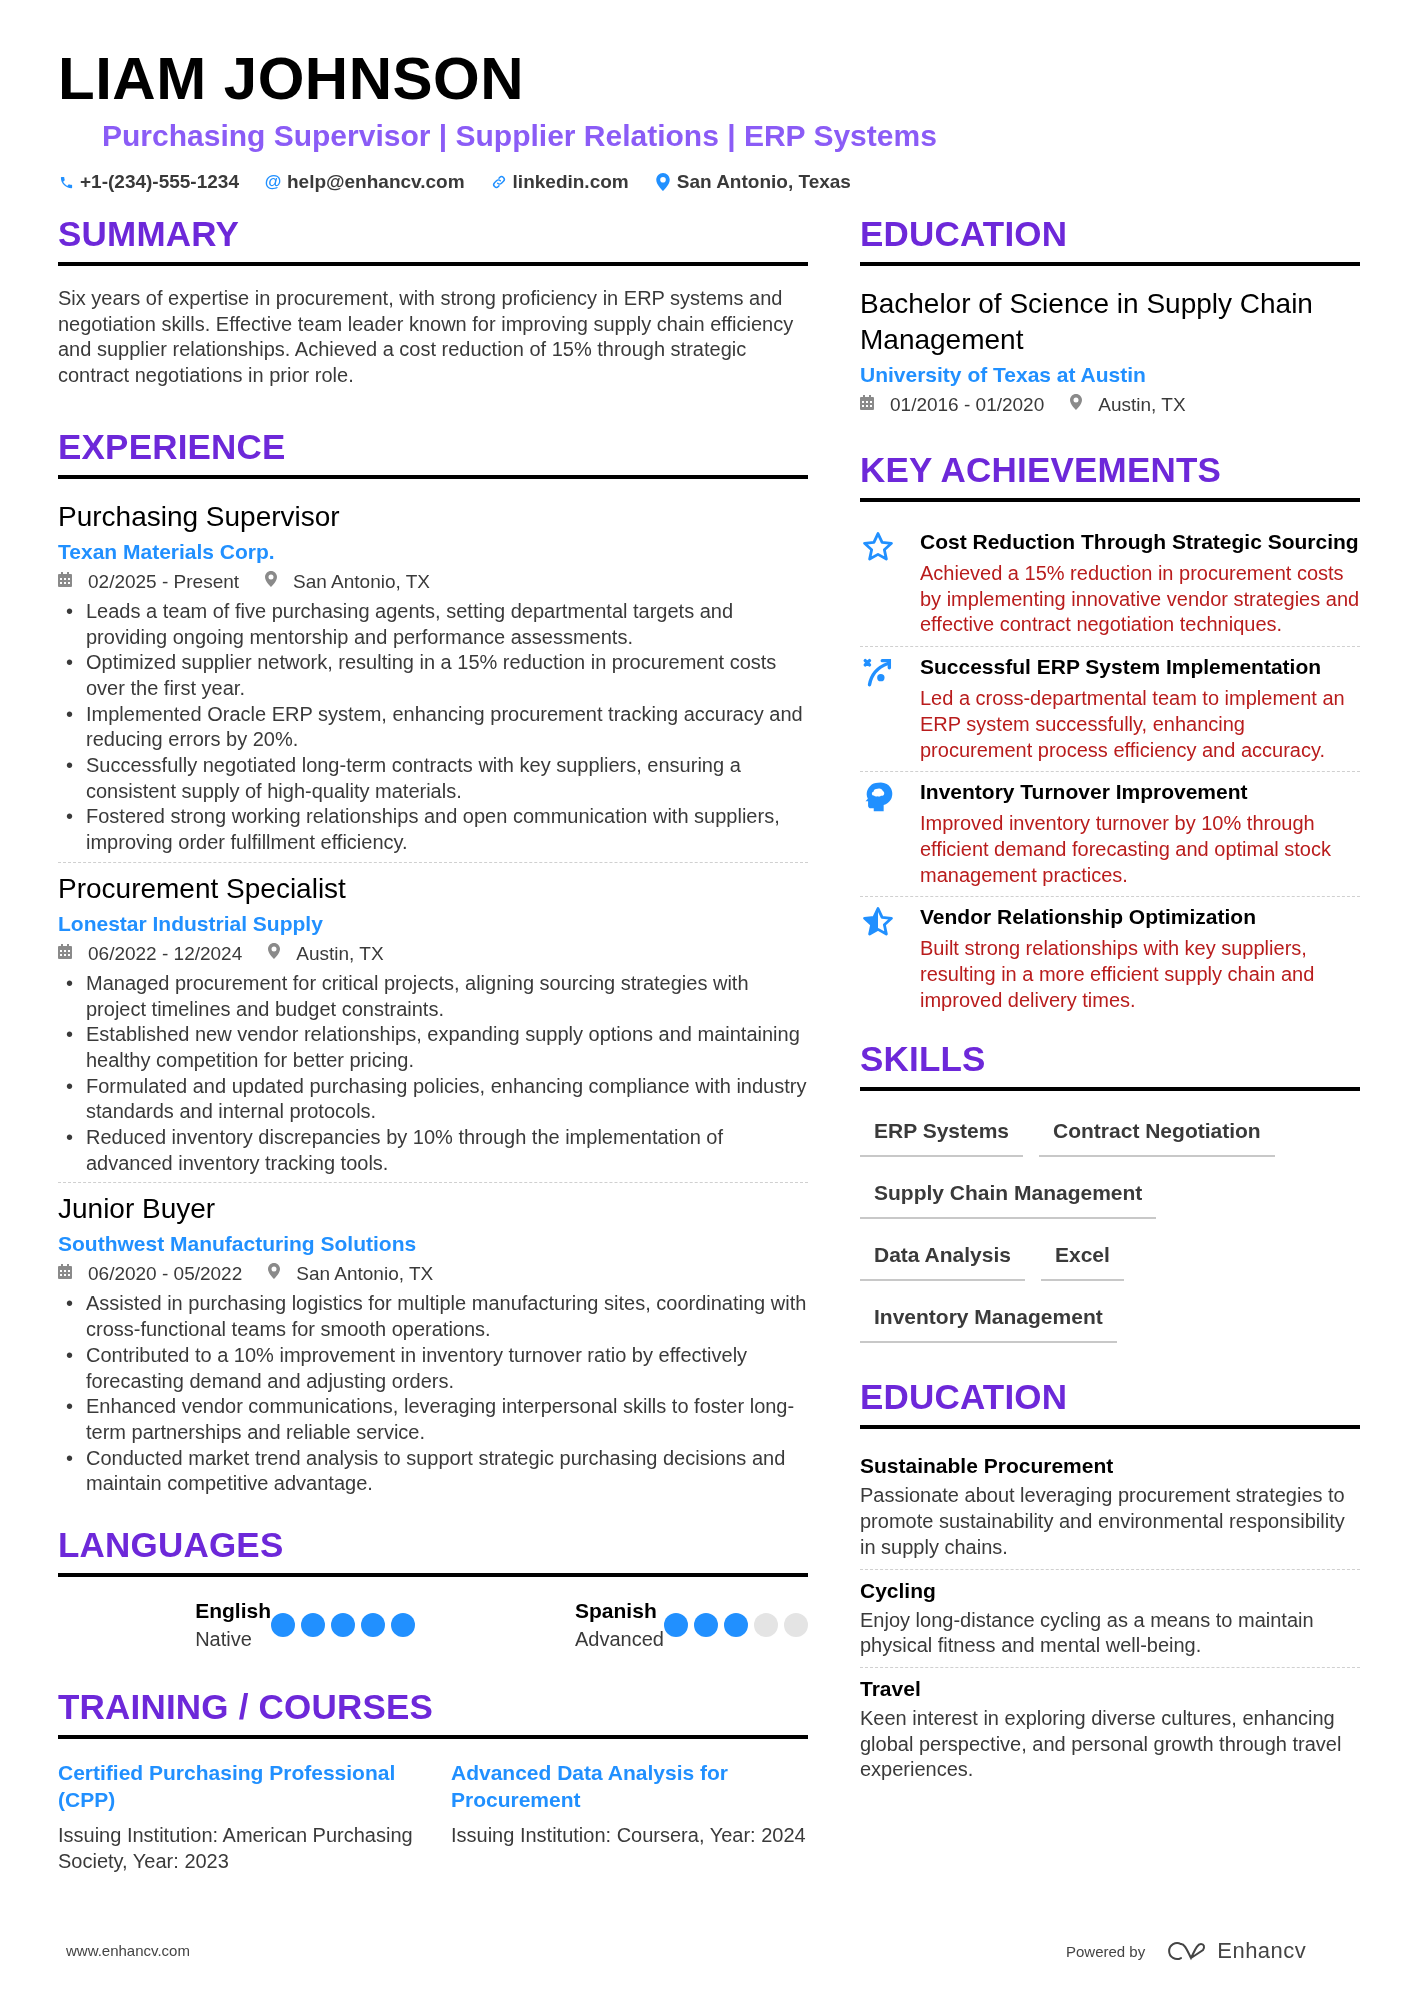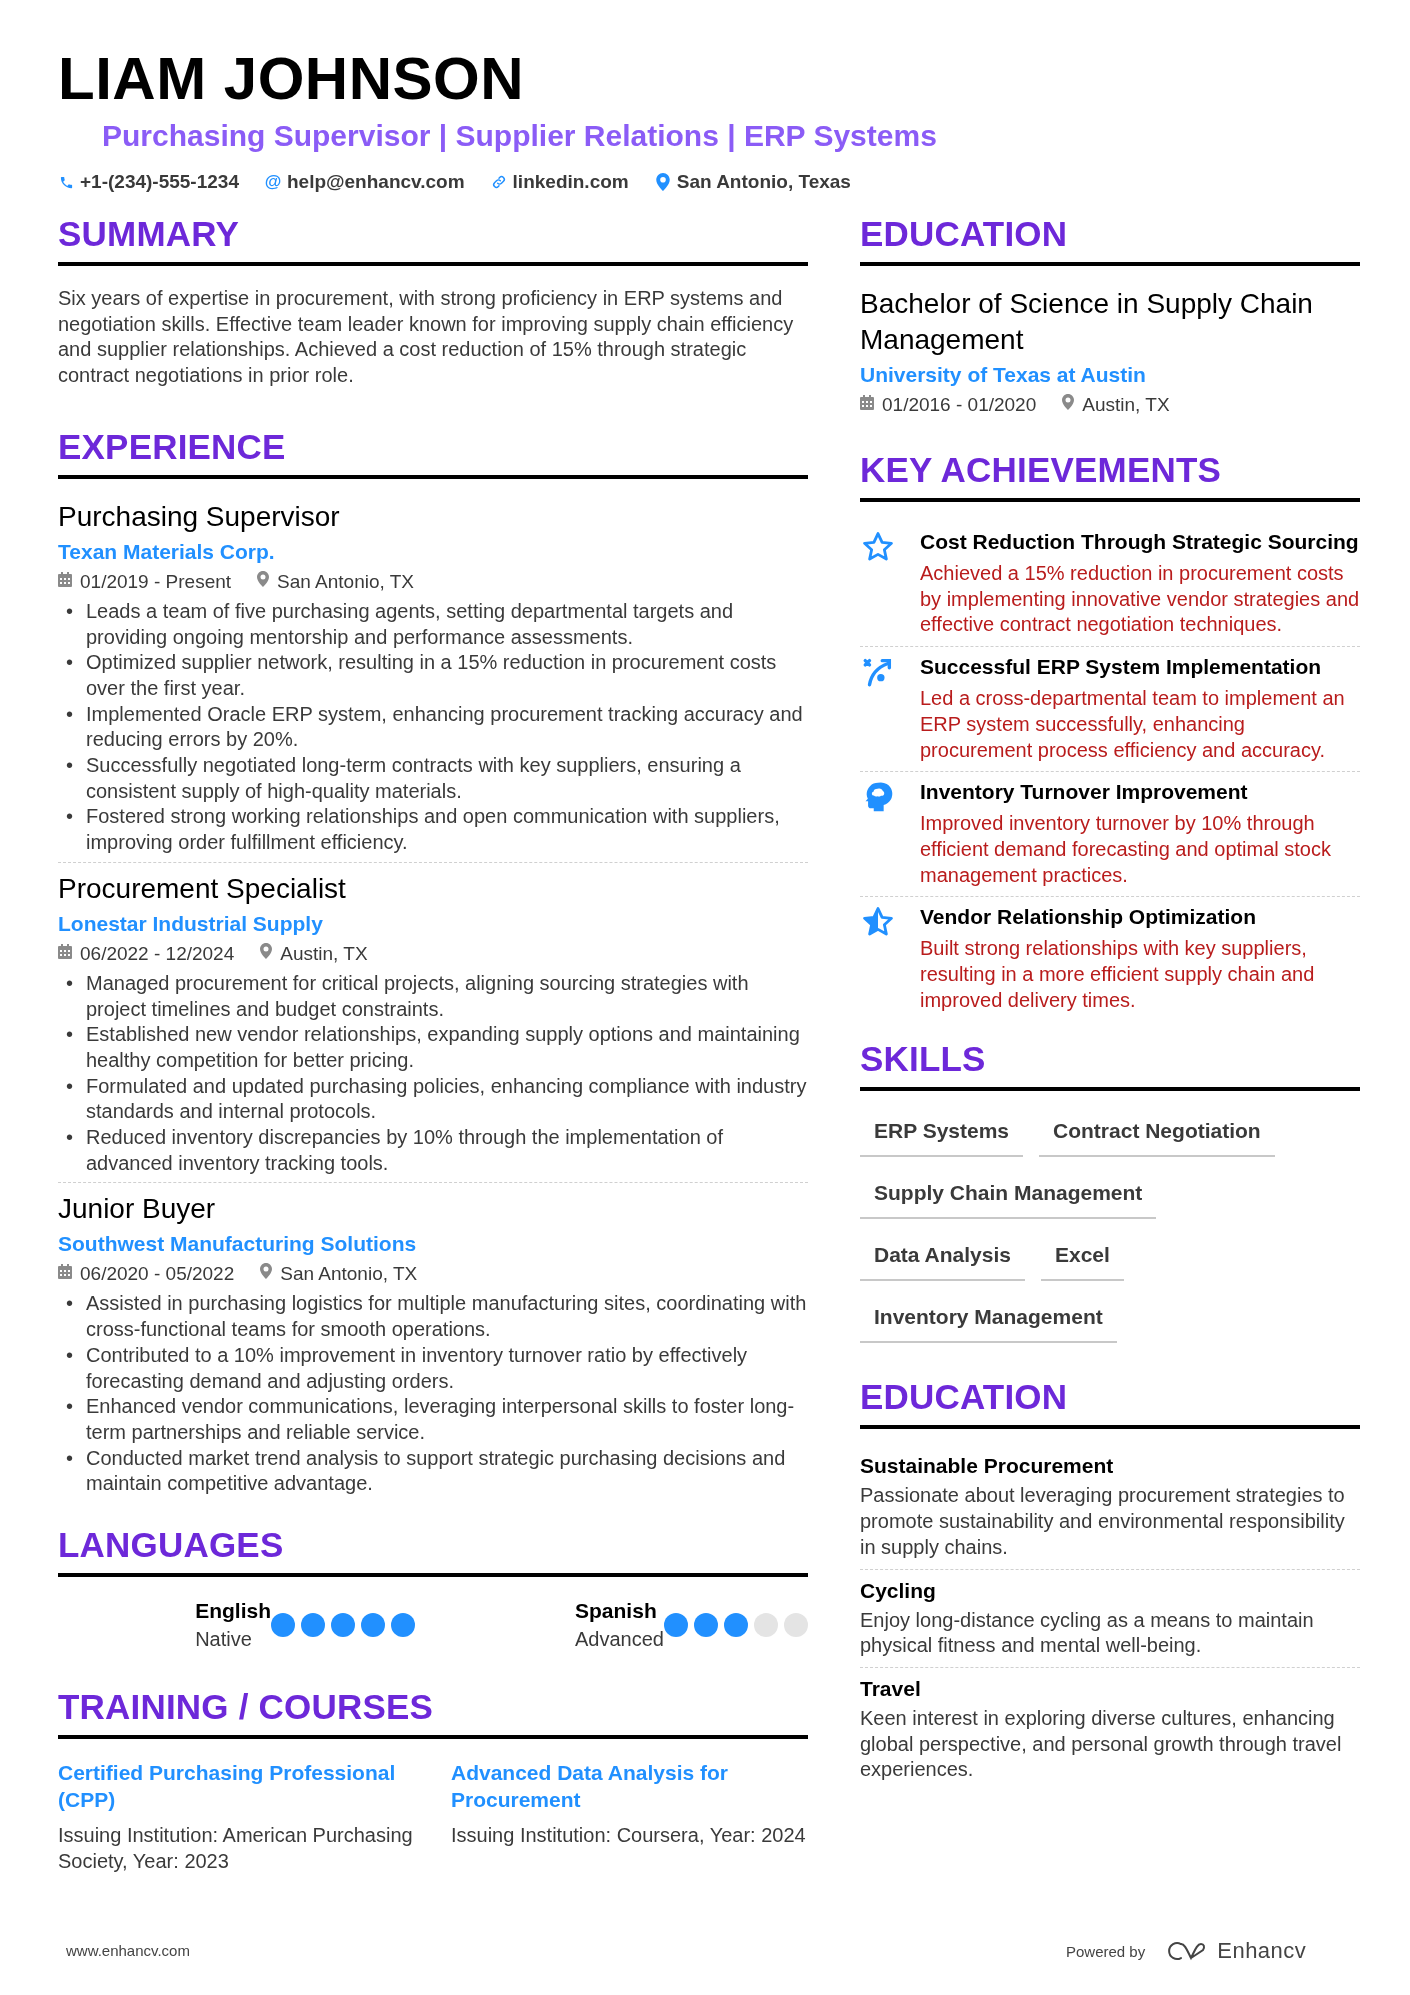--- a/index.html
+++ b/index.html
@@ -13,21 +13,21 @@
   .ic { color: #2190ff; font-size: 17px; display: inline-flex; width: 16px; justify-content: center; }
   .col-left { left: 58px; width: 750px; }
   .col-right { left: 860px; width: 500px; }
   .sec-title { font-size: 35px; font-weight: 700; color: #6d28d9; line-height: 40px; padding-bottom: 8px; border-bottom: 4px solid #000; margin-bottom: 20px; letter-spacing: 0.2px; }
   .body-text { font-size: 20px; line-height: 25.7px; color: #3a3a3a; }
   .job { padding-bottom: 6px; border-bottom: 1.5px dashed #d0d0d0; margin-bottom: 8px; }
   .job:last-child { border-bottom: none; }
   .job-title { font-size: 28px; color: #000; line-height: 36px; }
   .job-company { font-size: 21px; font-weight: 700; color: #2190ff; line-height: 30px; margin-top: 2px; }
   .meta { display: flex; align-items: center; gap: 26px; font-size: 19px; color: #3a3a3a; line-height: 30px; }
-  .meta span.item { display: flex; align-items: center; gap: 8px; }
+  .meta span.item { display: flex; align-items: center; gap: 16px; }
   .meta .mi { color: #8a8a8a; font-size: 16px; }
   ul.bullets { list-style: none; margin-top: 2px; }
   ul.bullets li { position: relative; padding-left: 28px; font-size: 20px; line-height: 25.7px; color: #3a3a3a; }
   ul.bullets li::before { content: "•"; position: absolute; left: 8px; top: 0; color: #3a3a3a; }
   .lang-row { display: flex; gap: 36px; }
   .lang { width: 357px; display: flex; justify-content: flex-end; align-items: center; }
   .lang-name { font-size: 21px; font-weight: 700; color: #000; line-height: 28px; }
   .lang-level { font-size: 20px; color: #3a3a3a; line-height: 28px; }
   .dots { display: flex; gap: 6px; }
   .dot { width: 24px; height: 24px; border-radius: 50%; background: #e4e4e4; }
@@ -110,21 +110,21 @@
                 <rect x="9" y="0" width="2" height="4" fill="#8a8a8a"></rect>
                 <g fill="#fff">
                   <rect x="2" y="6" width="2" height="2"></rect>
                   <rect x="6" y="6" width="2" height="2"></rect>
                   <rect x="10" y="6" width="2" height="2"></rect>
                   <rect x="2" y="10" width="2" height="2"></rect>
                   <rect x="6" y="10" width="2" height="2"></rect>
                   <rect x="10" y="10" width="2" height="2"></rect>
                 </g>
               </svg></span>
-            <span>01/2019 - Present</span>
+            <span>02/2025 - Present</span>
           </span>
         <span class="item">
             <span class="mi"><svg width="12" height="16" viewBox="0 0 24 32">
                 <path fill="#8a8a8a" d="M12 0C5.4 0 0 5.4 0 12c0 9 12 20 12 20s12-11 12-20C24 5.4 18.6 0 12 0zm0 17a5 5 0 1 1 0-10 5 5 0 0 1 0 10z"></path>
               </svg></span>
             <span>San Antonio, TX</span>
           </span>
       </div>
       <ul class="bullets">
         <li>Leads a team of five purchasing agents, setting departmental targets and providing ongoing mentorship and performance assessments.</li>

